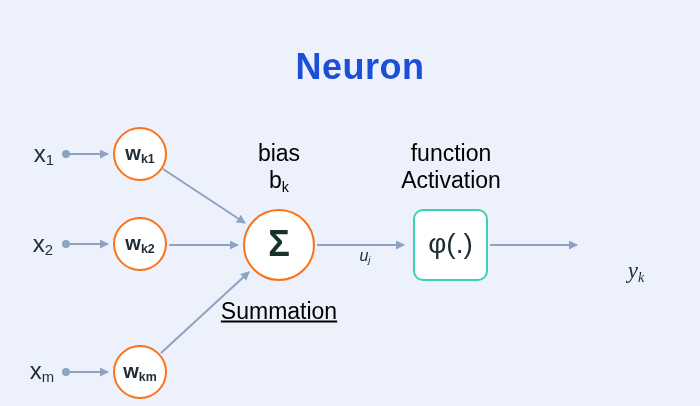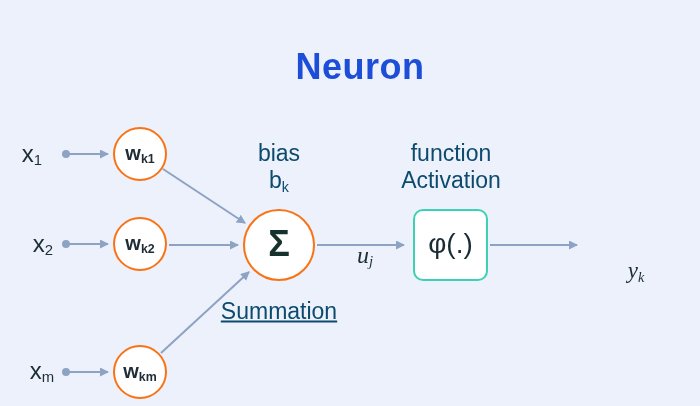--- a/index.html
+++ b/index.html
@@ -16,21 +16,21 @@
   .wires{position:absolute;left:0;top:0;}
   .abs{position:absolute;}
   .ctr{transform:translate(-50%,-50%);}
   .ctr-x{transform:translateX(-50%);}
 
   .title{
     font-size:36px;font-weight:700;color:#1d4ed8;
     letter-spacing:0.5px;white-space:nowrap;
   }
   .word-label{
-    font-size:23px;color:#0c4a6e;text-align:center;
+    font-size:23px;color:#000000;text-align:center;
     line-height:27px;white-space:nowrap;
   }
   .math{color:#1c2e33;white-space:nowrap;}
   .input-label{font-size:24px;font-weight:500;}
   .sub{font-size:0.62em;vertical-align:-0.25em;}
   .it{font-style:italic;}
 
   .node{
     position:absolute;box-sizing:border-box;
     background:#ffffff;border:2px solid #f97316;border-radius:50%;
@@ -42,21 +42,21 @@
   .sigma{font-size:36px;font-weight:600;color:#17322c;padding-bottom:3px;}
 
   .act-box{
     position:absolute;box-sizing:border-box;
     left:413px;top:209px;width:75px;height:72px;
     background:#ffffff;border:2px solid #3cd0b4;border-radius:10px;
     display:flex;align-items:center;justify-content:center;
   }
   .phi{font-size:28px;font-weight:500;color:#1a2c33;padding-bottom:2px;}
 
-  .signal-label{font-size:24px;font-family:Liberation Serif, serif;}
+  .signal-label{font-size:16px;}
   .output-word{font-size:23px;}
   .output-val{font-size:23px;}
 </style>
 </head>
 <body>
 
 <div class="stage">
 
   <svg class="wires" width="700" height="406" viewBox="0 0 700 406">
     <defs>
@@ -78,21 +78,21 @@
     <line x1="169" y1="245" x2="238" y2="245" stroke="#8ca3c4" stroke-width="2" marker-end="url(#arrow)"></line>
     <line x1="161" y1="353" x2="249" y2="272" stroke="#8ca3c4" stroke-width="2" marker-end="url(#arrow)"></line>
 
     <line x1="317" y1="245" x2="404" y2="245" stroke="#8ca3c4" stroke-width="2" marker-end="url(#arrow)"></line>
 
     <line x1="490" y1="245" x2="577" y2="245" stroke="#8ca3c4" stroke-width="2" marker-end="url(#arrow)"></line>
   </svg>
 
   <div class="abs ctr-x title" style="left:360px;top:46px;">Neuron</div>
 
-  <div class="abs ctr math input-label" style="left:32px;top:154px;">
+  <div class="abs ctr math input-label" style="left:44px;top:154px;">
     <span>x</span><span class="sub">1</span>
   </div>
   <div class="abs ctr math input-label" style="left:43px;top:244px;">
     <span>x</span><span class="sub">2</span>
   </div>
   <div class="abs ctr math input-label" style="left:42px;top:371px;">
     <span>x</span><span class="sub">m</span>
   </div>
 
   <div class="node w-node" style="left:113px;top:127px;">

